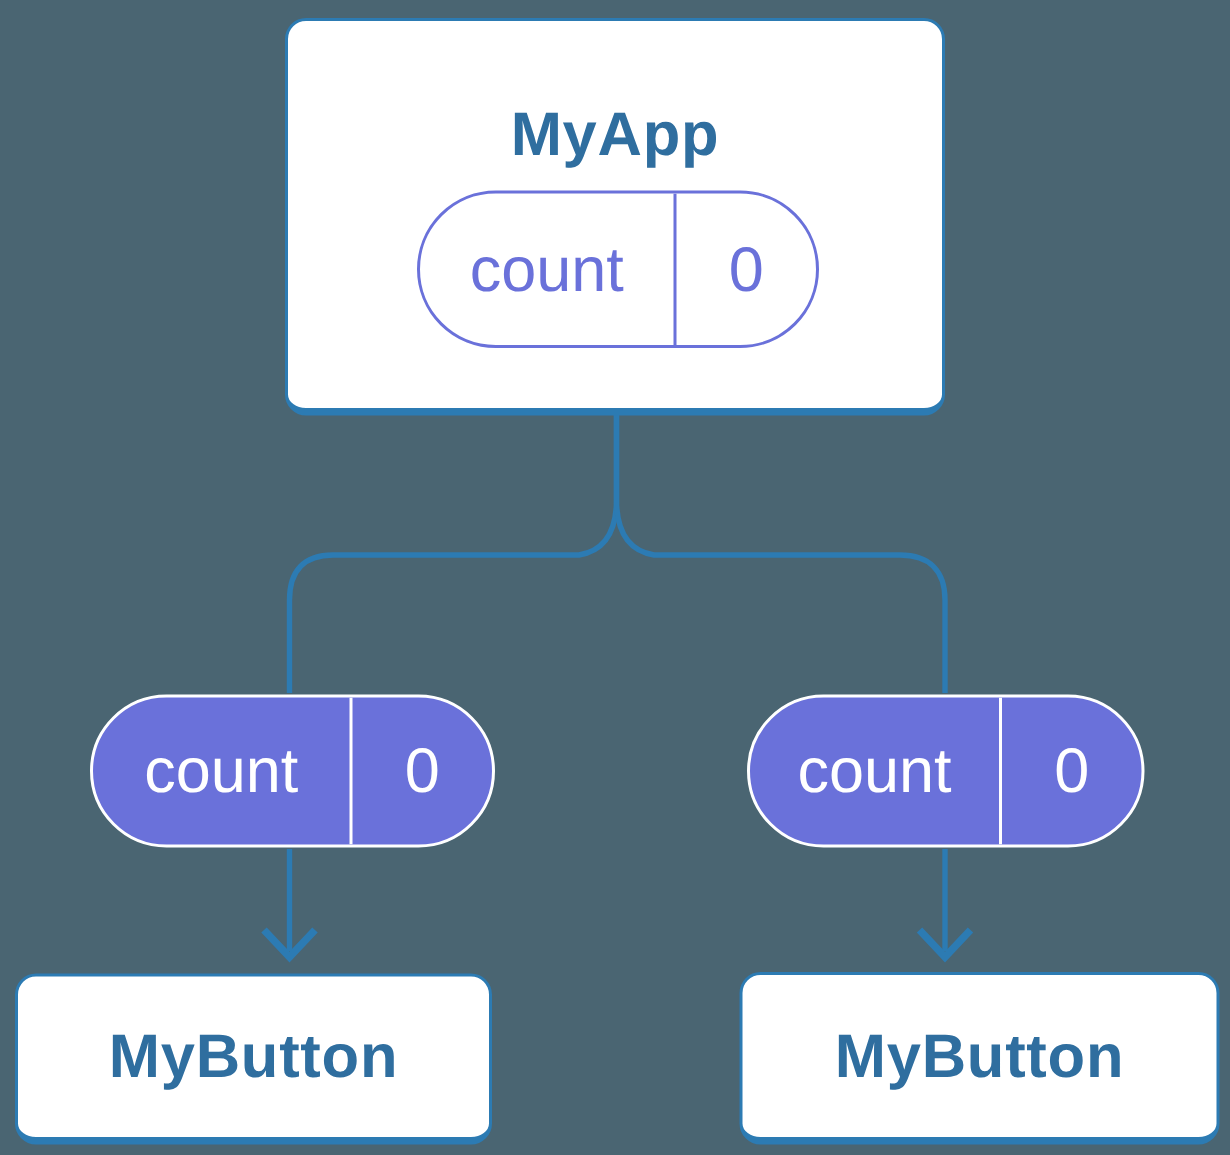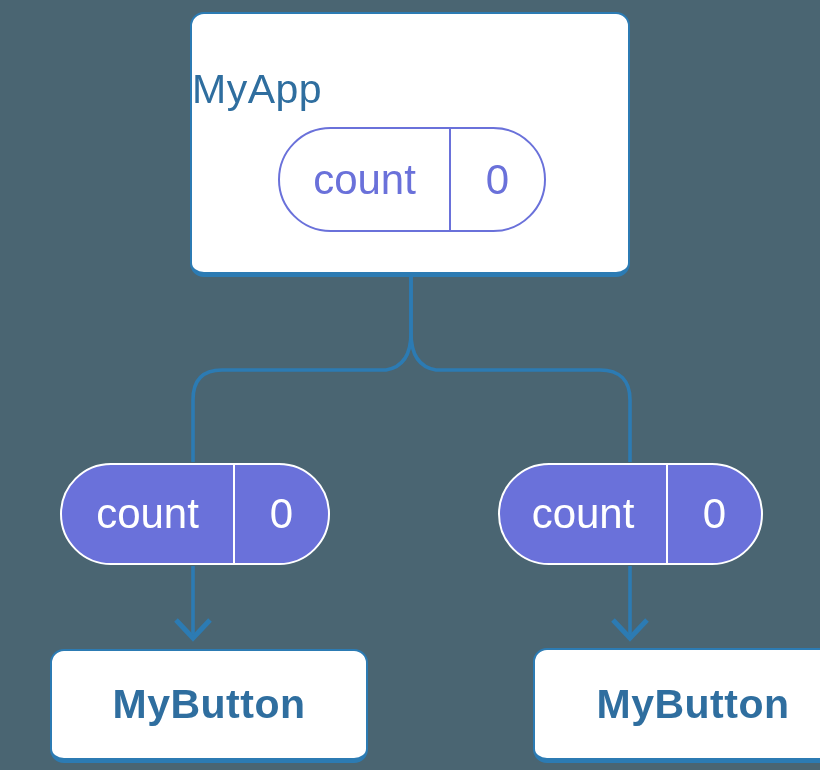--- a/index.html
+++ b/index.html
@@ -21,24 +21,24 @@
     box-sizing: border-box;
     background: #FFFFFF;
     border: 2px solid #2C7BB3;
     border-bottom-width: 5px;
     border-radius: 14px;
   }
   .card-app { left: 190px; top: 12px; width: 440px; height: 265px; }
   .card-title {
     position: absolute;
     left: 0; right: 0;
-    text-align: left;
+    text-align: center;
     color: #2F6E9F;
     font-size: 41px;
-    font-weight: 400;
+    font-weight: 700;
     letter-spacing: 0.5px;
   }
   .card-app .card-title { top: 52px; }
   .pill {
     position: absolute;
     box-sizing: border-box;
     display: flex;
     border-radius: 60px;
     font-size: 42px;
     overflow: hidden;
@@ -69,21 +69,20 @@
     display: flex;
     align-items: center;
     justify-content: center;
   }
   .pill-outline .pill-value { border-left: 2.5px solid #6A71DA; }
   .pill-solid  .pill-value { border-left: 2.5px solid #FFFFFF; }
   .card-button {
     display: flex;
     align-items: center;
     justify-content: center;
-    margin-left: 40px;
   }
   .card-button .btn-title {
     color: #2F6E9F;
     font-size: 41px;
     font-weight: 600;
     letter-spacing: 0.5px;
   }
   .card-button-left  { left: 10px;  top: 649px; width: 318px; height: 114px; }
   .card-button-right { left: 493px; top: 648px; width: 320px; height: 115px; }
 </style>

